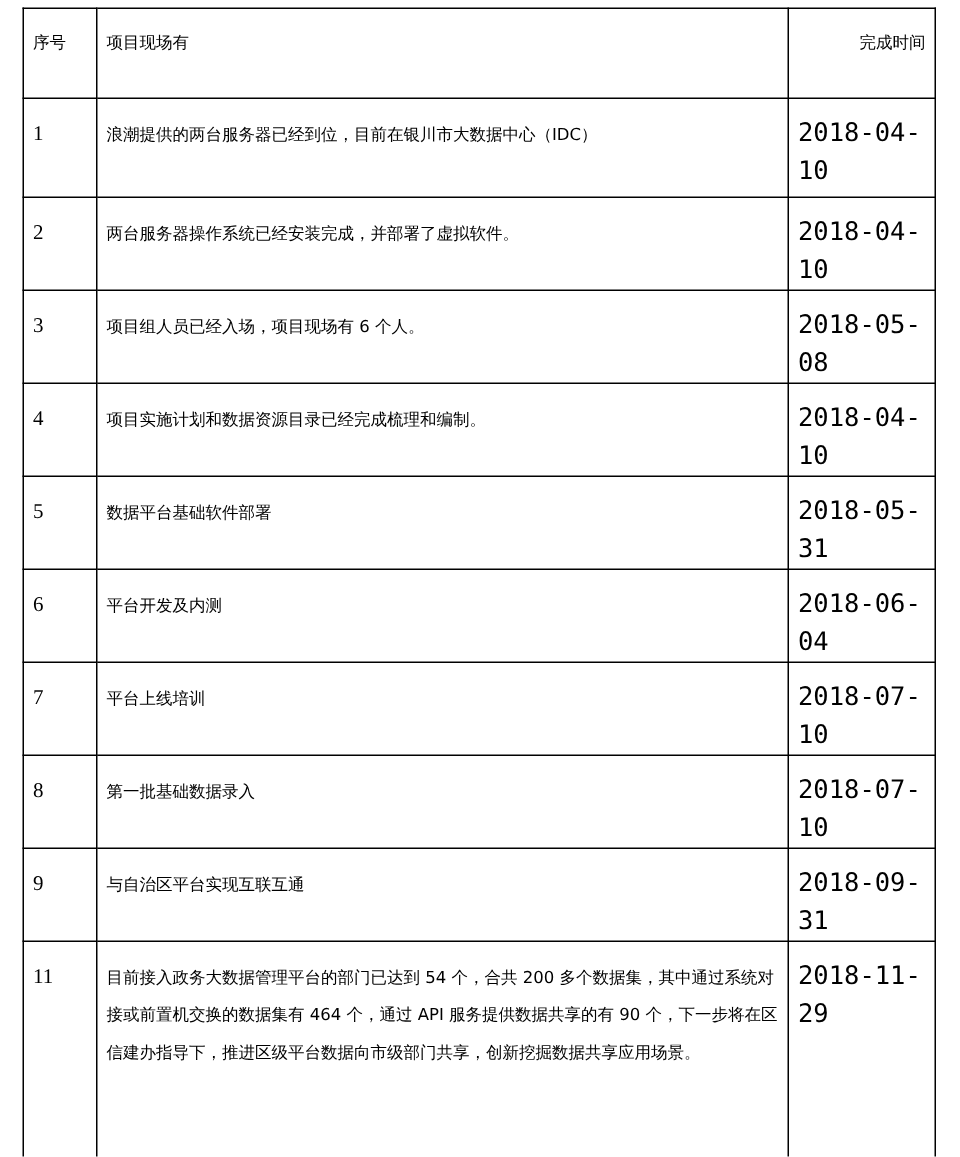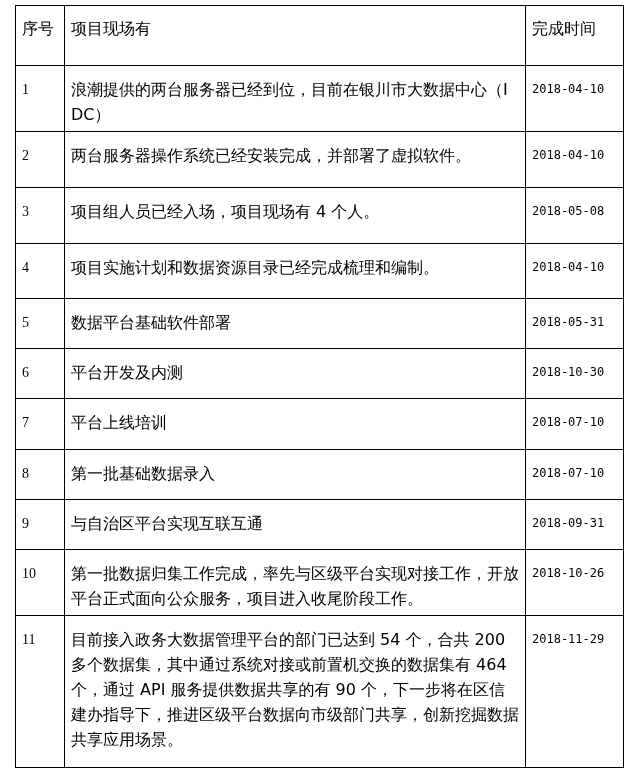--- a/index.html
+++ b/index.html
@@ -1,24 +1,24 @@
 <!DOCTYPE html>
 <html><head>
 <meta charset="utf-8">
 <style>
   html, body { margin: 0; padding: 0; background: #ffffff; }
   body { width: 640px; height: 771px; position: relative; overflow: hidden;
          font-family: "DejaVu Sans", "Liberation Sans", sans-serif; color: #000; }
   table { position: absolute; left: 15px; top: 5px; border-collapse: collapse;
           width: 609px; table-layout: fixed; }
-  td { border: 1px solid #000; vertical-align: top; font-size: 16px;
+  td { border: 1px solid #000; vertical-align: top; font-size: 11px;
        line-height: 25px; padding: 0 6px; }
   td.c1 { width: 49px; }
-  td.c3 { width: 98px; }
-  td.date, td.num { font-family: "DejaVu Sans Mono", "Liberation Mono", monospace; font-size: 12px; }
+  td.c3 { width: 98px; text-align: right; }
+  td.date, td.num { font-family: "DejaVu Sans Mono", "Liberation Mono", monospace; font-size: 17px; }
   td.num { font-family: "Liberation Serif", serif; font-size: 14px; }
   tr.head td { height: 60px; padding-top: 10px; box-sizing: border-box; }
   tr.r td { padding-top: 11px; box-sizing: border-box; }
   .t { white-space: normal; word-break: break-all; }
 </style>
 </head>
 <body>
 
 <table>
   <tbody>
@@ -32,57 +32,52 @@
     <td class="t">浪潮提供的两台服务器已经到位，目前在银川市大数据中心（IDC）</td>
     <td class="date">2018-04-10</td>
   </tr>
   <tr class="r" style="height:56px">
     <td class="num">2</td>
     <td class="t">两台服务器操作系统已经安装完成，并部署了虚拟软件。</td>
     <td class="date">2018-04-10</td>
   </tr>
   <tr class="r" style="height:56px">
     <td class="num">3</td>
-    <td class="t">项目组人员已经入场，项目现场有 4 个人。</td>
+    <td class="t">项目组人员已经入场，项目现场有 6 个人。</td>
     <td class="date">2018-05-08</td>
   </tr>
   <tr class="r" style="height:55px">
     <td class="num">4</td>
     <td class="t">项目实施计划和数据资源目录已经完成梳理和编制。</td>
     <td class="date">2018-04-10</td>
   </tr>
   <tr class="r" style="height:50px">
     <td class="num">5</td>
     <td class="t">数据平台基础软件部署</td>
     <td class="date">2018-05-31</td>
   </tr>
   <tr class="r" style="height:50px">
     <td class="num">6</td>
     <td class="t">平台开发及内测</td>
-    <td class="date">2018-10-30</td>
+    <td class="date">2018-06-04</td>
   </tr>
   <tr class="r" style="height:51px">
     <td class="num">7</td>
     <td class="t">平台上线培训</td>
     <td class="date">2018-07-10</td>
   </tr>
   <tr class="r" style="height:50px">
     <td class="num">8</td>
     <td class="t">第一批基础数据录入</td>
     <td class="date">2018-07-10</td>
   </tr>
   <tr class="r" style="height:50px">
     <td class="num">9</td>
     <td class="t">与自治区平台实现互联互通</td>
     <td class="date">2018-09-31</td>
   </tr>
-  <tr class="r" style="height:66px">
-    <td class="num">10</td>
-    <td class="t">第一批数据归集工作完成，率先与区级平台实现对接工作，开放平台正式面向公众服务，项目进入收尾阶段工作。</td>
-    <td class="date">2018-10-26</td>
-  </tr>
   <tr class="r" style="height:152px">
     <td class="num">11</td>
     <td class="t">目前接入政务大数据管理平台的部门已达到 54 个，合共 200 多个数据集，其中通过系统对接或前置机交换的数据集有 464 个，通过 API 服务提供数据共享的有 90 个，下一步将在区信建办指导下，推进区级平台数据向市级部门共享，创新挖掘数据共享应用场景。</td>
     <td class="date">2018-11-29</td>
   </tr>
 </tbody>
   </table>
 
 </body></html>

